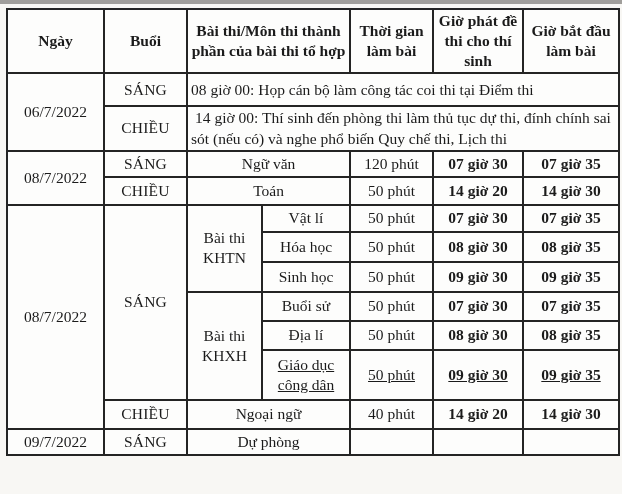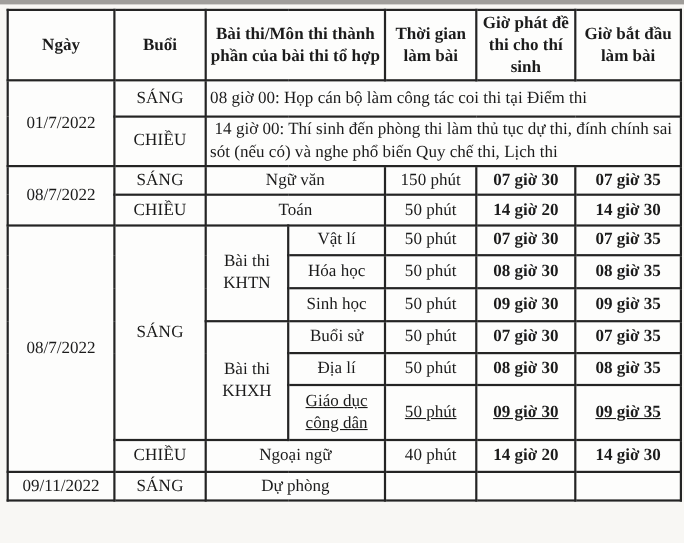--- a/index.html
+++ b/index.html
@@ -87,34 +87,34 @@
     <tr class="r-head">
       <th class="colhead">Ngày</th>
       <th class="colhead">Buổi</th>
       <th class="colhead" colspan="2">Bài thi/Môn thi thành phần của bài thi tổ hợp</th>
       <th class="colhead">Thời gian làm bài</th>
       <th class="colhead">Giờ phát đề thi cho thí sinh</th>
       <th class="colhead">Giờ bắt đầu làm bài</th>
     </tr>
 
     <tr class="r-morn1">
-      <td class="date-cell" rowspan="2">01/7/2022</td>
+      <td class="date-cell" rowspan="2">06/7/2022</td>
       <td class="session-cell">SÁNG</td>
       <td class="note" colspan="5">08 giờ 00: Họp cán bộ làm công tác coi thi tại Điểm thi</td>
     </tr>
     <tr class="r-aft1">
       <td class="session-cell">CHIỀU</td>
       <td class="note" colspan="5">14 giờ 00: Thí sinh đến phòng thi làm thủ tục dự thi, đính chính sai sót (nếu có) và nghe phổ biến Quy chế thi, Lịch thi</td>
     </tr>
 
     <tr class="r-morn2">
       <td class="date-cell" rowspan="2">08/7/2022</td>
       <td class="session-cell">SÁNG</td>
       <td colspan="2">Ngữ văn</td>
-      <td>150 phút</td>
+      <td>120 phút</td>
       <td class="time">07 giờ 30</td>
       <td class="time">07 giờ 35</td>
     </tr>
     <tr class="r-aft2">
       <td class="session-cell">CHIỀU</td>
       <td colspan="2">Toán</td>
       <td>50 phút</td>
       <td class="time">14 giờ 20</td>
       <td class="time">14 giờ 30</td>
     </tr>
@@ -161,21 +161,21 @@
     </tr>
     <tr class="r-aft3">
       <td class="session-cell">CHIỀU</td>
       <td colspan="2">Ngoại ngữ</td>
       <td>40 phút</td>
       <td class="time">14 giờ 20</td>
       <td class="time">14 giờ 30</td>
     </tr>
 
     <tr class="r-duphong">
-      <td class="date-cell">09/11/2022</td>
+      <td class="date-cell">09/7/2022</td>
       <td class="session-cell">SÁNG</td>
       <td colspan="2">Dự phòng</td>
       <td></td>
       <td class="time"></td>
       <td class="time"></td>
     </tr>
   </tbody>
 </table>
 
 </body></html>

